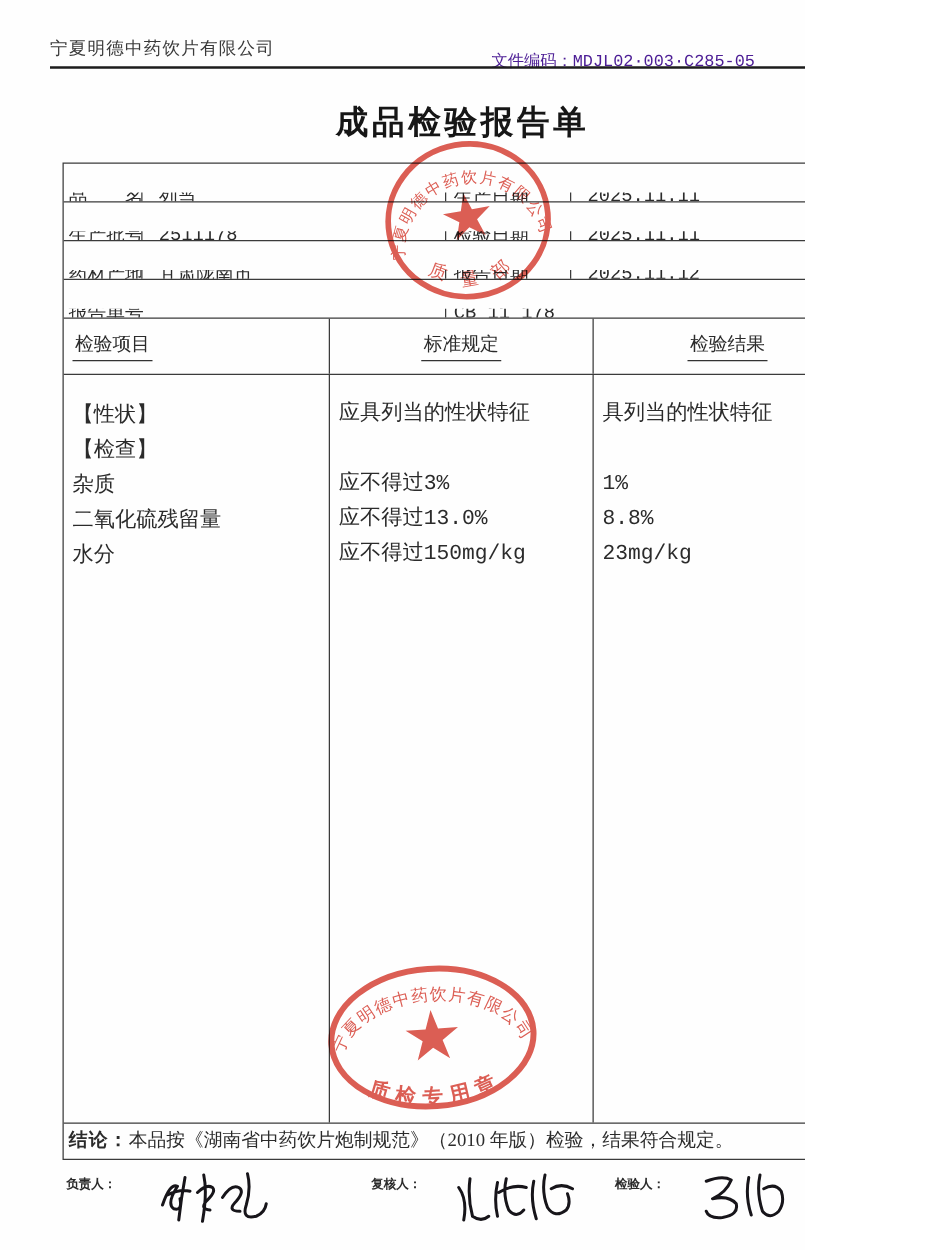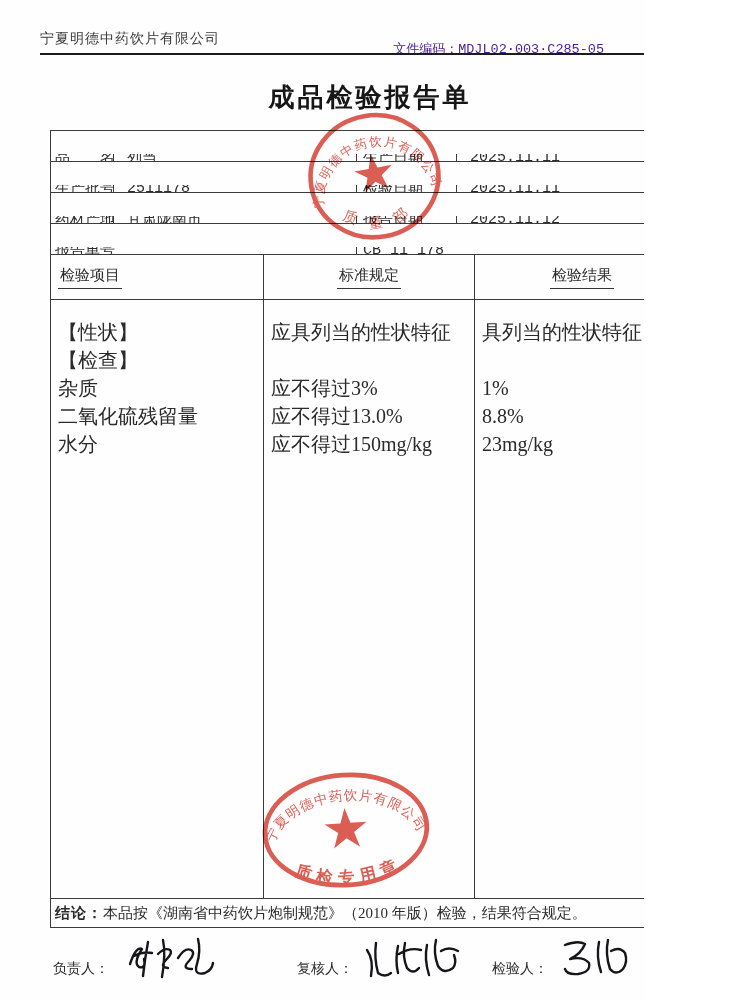--- a/index.html
+++ b/index.html
@@ -10,38 +10,38 @@
   .hdr-right{position:absolute;right:40px;top:40px;font-size:13px;color:#4c1d95;}
   .num{font-family:"Liberation Mono","DejaVu Sans Mono",monospace;font-size:13.5px;}
   .hdr-rule{position:absolute;left:40px;top:53px;width:660px;height:2px;background:#1c1c1c;}
   .title{position:absolute;left:0;top:80px;width:740px;text-align:center;margin:0;
          font-size:26px;font-weight:bold;letter-spacing:3px;color:#161616;}
   
   .tbl{position:absolute;left:50px;top:130px;width:640px;border:1px solid #3b3b3b;box-sizing:border-box;background:transparent;}
   .irow{display:grid;grid-template-columns:62px 243px 100px 1fr;height:30px;border-bottom:1px solid #3b3b3b;}
   .irow4{display:grid;grid-template-columns:305px 1fr;height:30px;border-bottom:1px solid #3b3b3b;}
   .cell{display:flex;align-items:center;font-size:15px;box-sizing:border-box;overflow:hidden;white-space:nowrap;margin-top:23px;}
-  .bl{border-left:1px solid #3b3b3b;}
+  .bl{border-left:1px solid #3b3b3b;font-family:Liberation Mono, monospace;}
   .pl4{padding-left:4px;} .pl6{padding-left:6px;} .pl13{padding-left:13px;}
   .hrow{display:grid;grid-template-columns:212px 211px 1fr;height:44px;border-bottom:1px solid #3b3b3b;}
   .hcell{display:flex;align-items:center;justify-content:center;font-size:15px;box-sizing:border-box;}
   .hcell.first{justify-content:flex-start;padding-left:7px;text-align:center;}
   .ul{display:inline-block;border-bottom:1px solid #333;padding:0 2px 3px 2px;}
   .bodyg{display:grid;grid-template-columns:212px 211px 1fr;height:598px;border-bottom:1px solid #3b3b3b;}
   .bcol{box-sizing:border-box;padding-top:18px;}
-  .bcell{height:28px;line-height:28px;font-size:20px;padding-left:7px;white-space:nowrap;overflow:hidden;}
+  .bcell{height:28px;line-height:28px;font-size:17px;padding-left:7px;white-space:nowrap;overflow:hidden;}
   .concl{height:28px;line-height:28px;font-size:15px;padding-left:4px;white-space:nowrap;}
   .concl b{letter-spacing:1px;}
   
   .stamp{position:absolute;mix-blend-mode:multiply;opacity:.88;pointer-events:none;}
   .stamp-top{left:303px;top:108px;transform:rotate(-10deg);}
   .stamp-bottom{left:258px;top:770px;transform:rotate(-4deg);}
   
   .sigrow{position:absolute;left:0;top:932px;width:740px;height:60px;}
-  .siglab{position:absolute;top:28px;font-size:14px;color:#2b2b2b;}
+  .siglab{position:absolute;top:8px;font-size:10px;color:#2b2b2b;font-weight:bold;}
   .sig{position:absolute;top:0;}
   .sig path{fill:none;stroke:#17151a;stroke-width:2.4;stroke-linecap:round;stroke-linejoin:round;}
 </style>
 </head>
 <body>
 
 <div class="page">
 
   <span class="hdr-left">宁夏明德中药饮片有限公司</span>
   <span class="hdr-right"><span>文件编码：</span><span class="num">MDJL02·003·C285-05</span></span>

